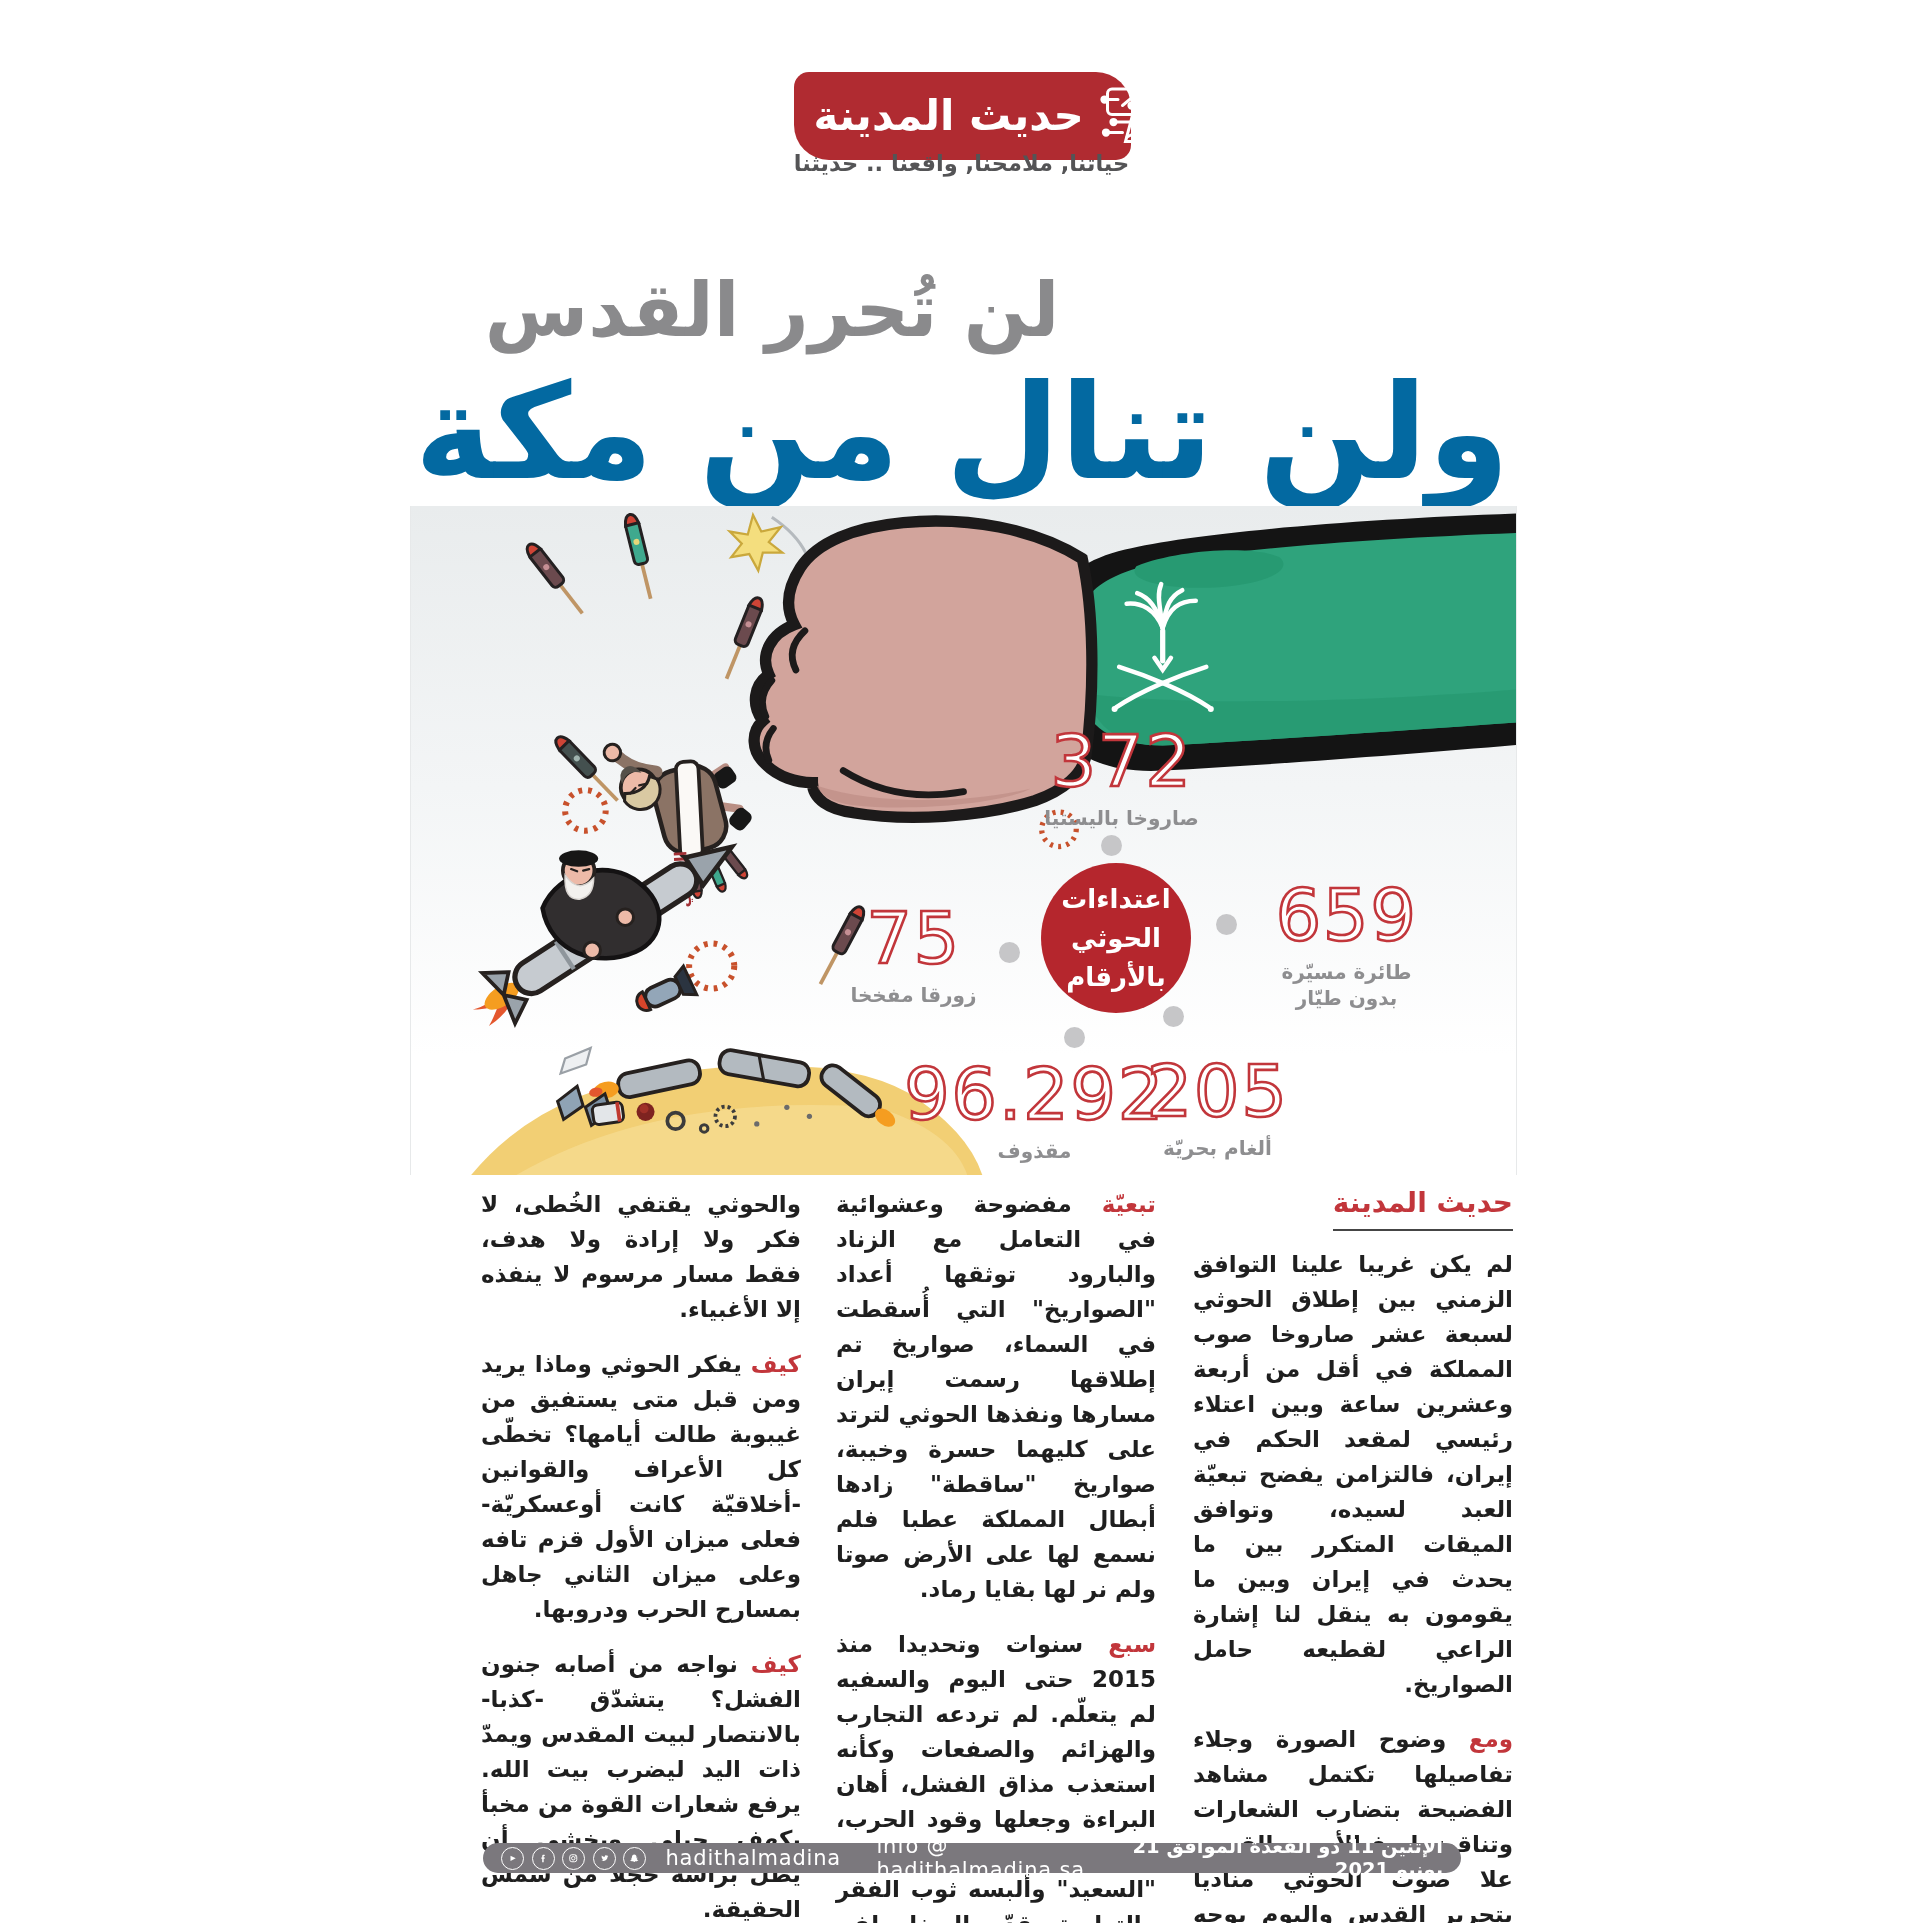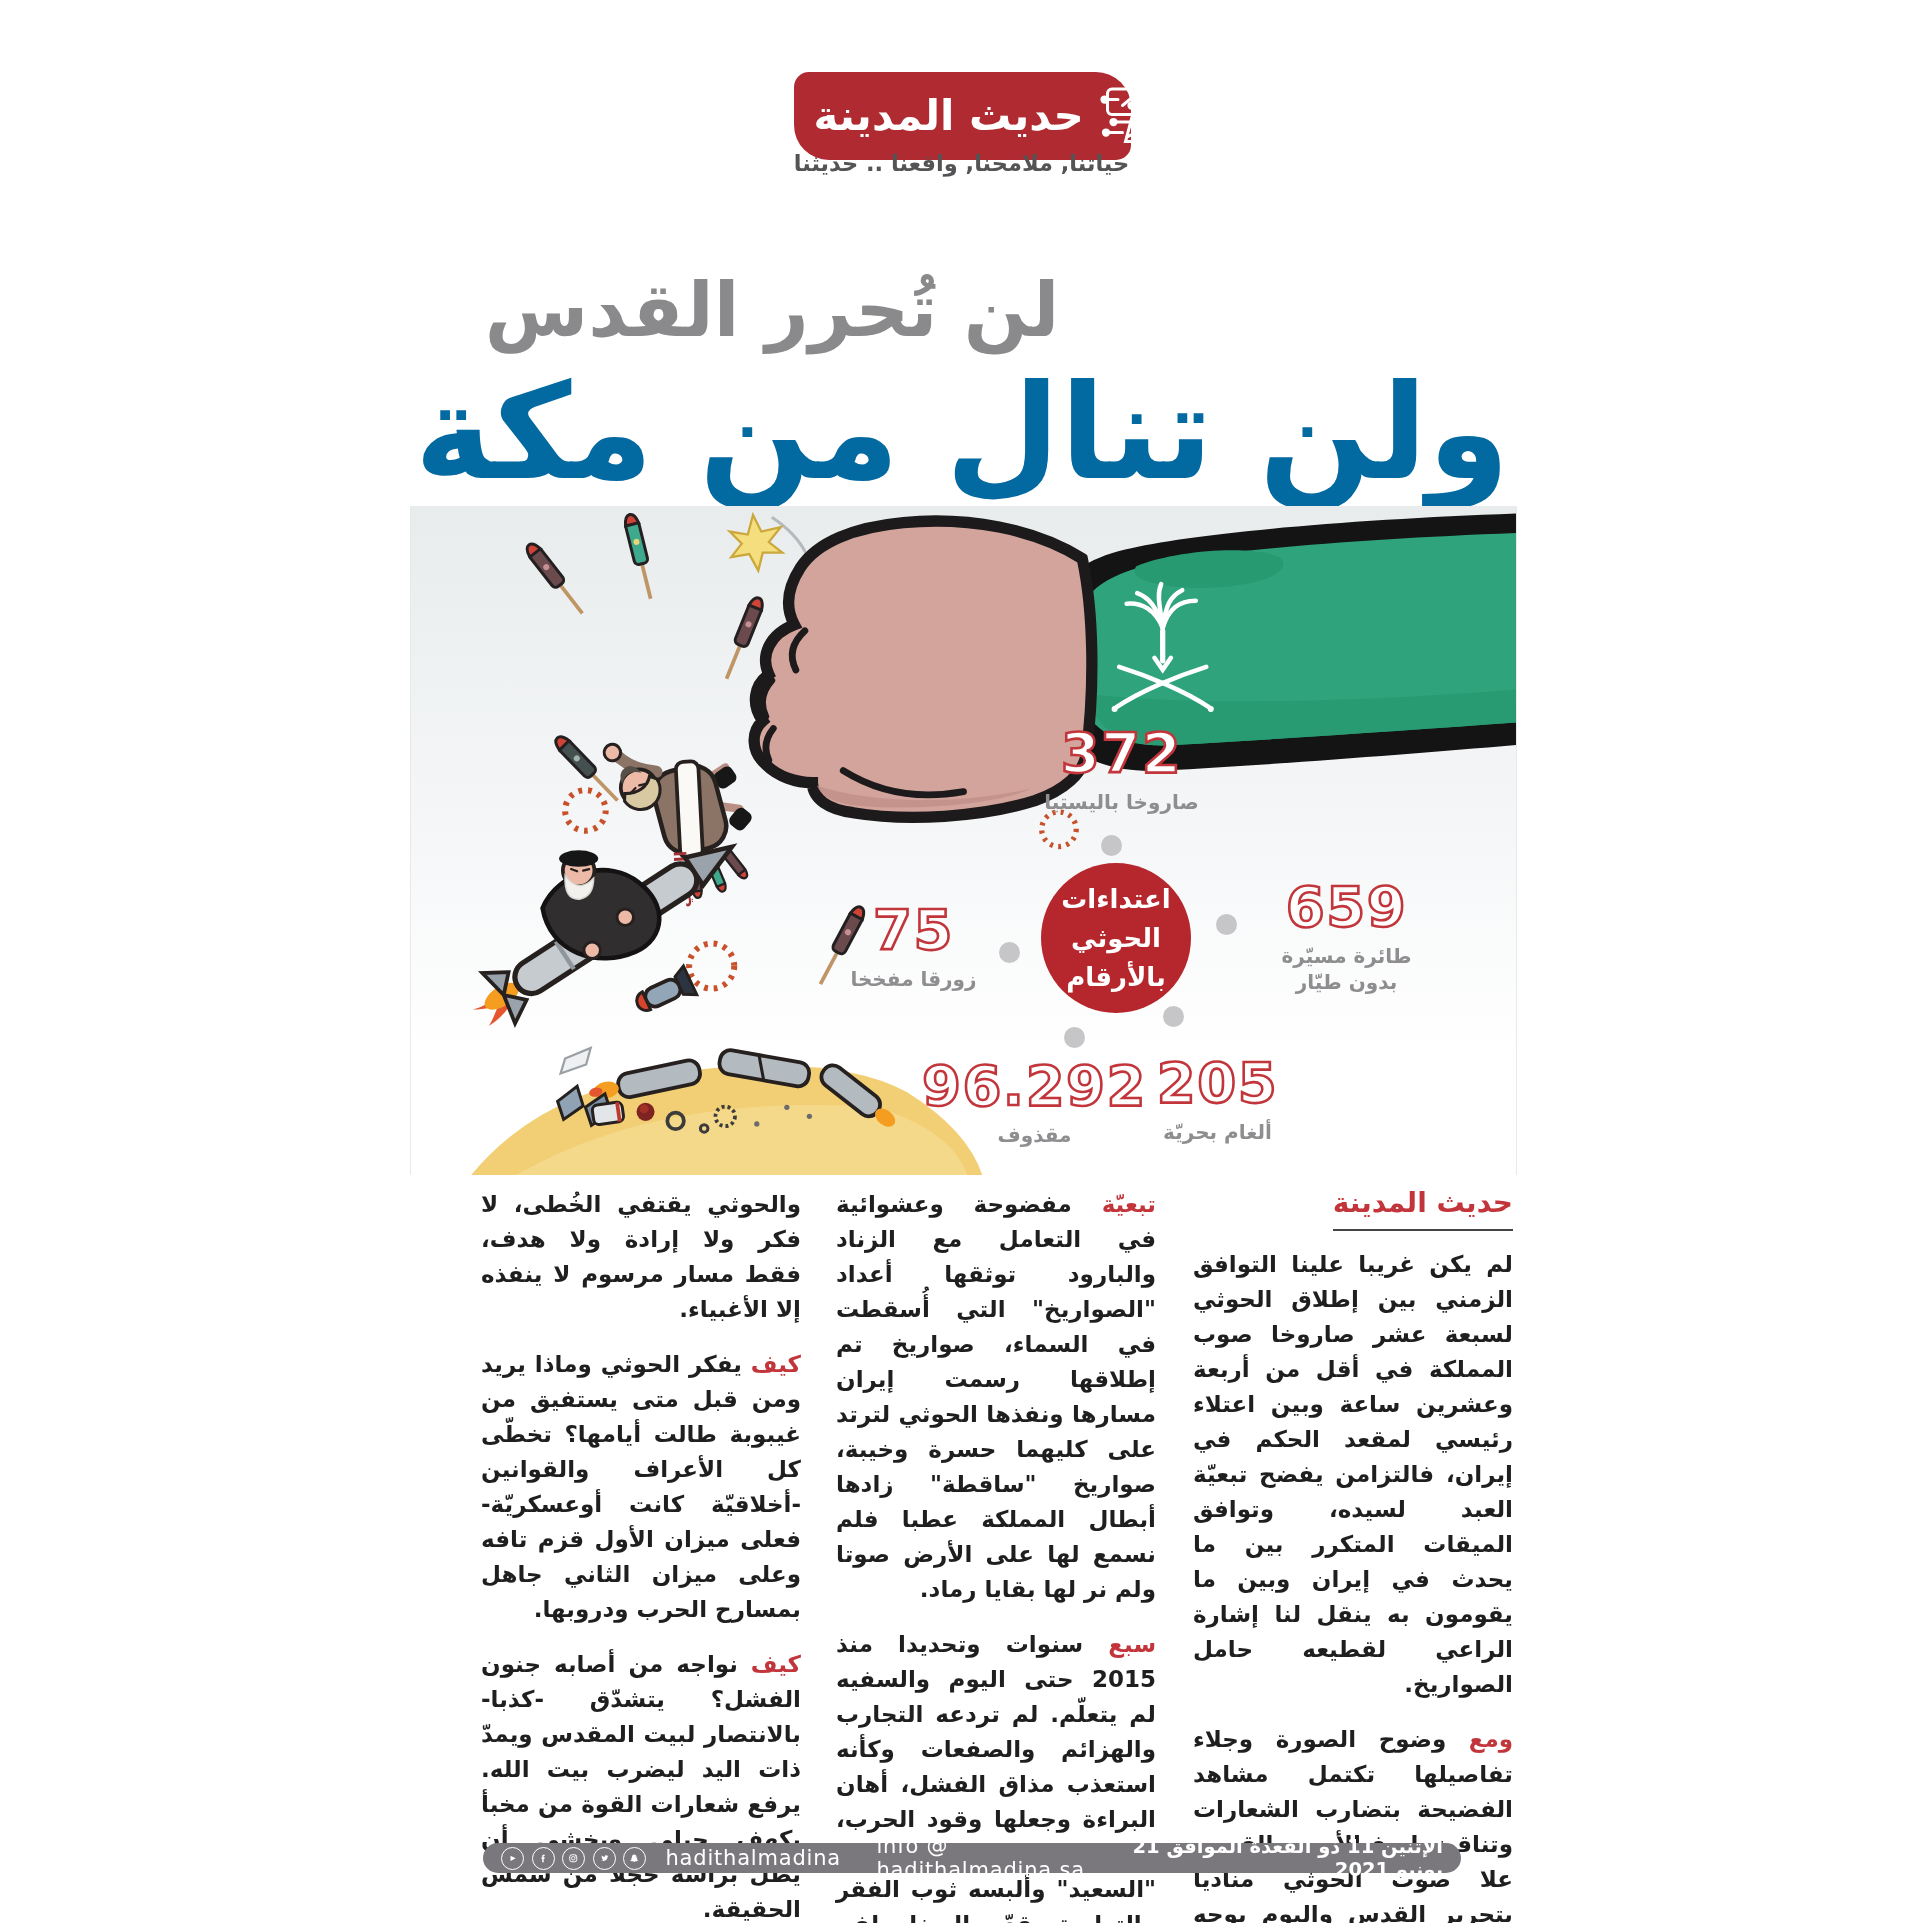--- a/index.html
+++ b/index.html
@@ -22,21 +22,21 @@
   .main-headline{left:0;top:359px;width:1924px;text-align:center;color:#0369a1;
     font-size:132px;font-weight:700;line-height:1.12;}
 
   
   .panel{left:410px;top:506px;width:1105px;height:669px;
     background:linear-gradient(180deg,#e9eced 0%,#f3f5f6 42%,#ffffff 82%);
     border-left:0.8px solid #e7e9ea;border-right:0.8px solid #e7e9ea;}
   .panel svg.cartoon{position:absolute;left:0;top:0;}
 
   .stat{position:absolute;width:271px;text-align:center;}
-  .stat-value{font-size:56px;font-weight:700;line-height:1;color:#c2363b;letter-spacing:1.5px;}
+  .stat-value{font-size:72px;font-weight:400;line-height:1;color:#c2363b;letter-spacing:1.5px;}
   @supports (-webkit-text-stroke: 2px red){
     .stat-value{color:#ffffff;-webkit-text-stroke:2.6px #c2363b;}
   }
   .stat-label{margin-top:7.5px;font-size:20px;line-height:26px;font-weight:700;
     color:#8e8e90;white-space:pre-line;}
   .big-circle{position:absolute;left:630px;top:357px;width:150px;height:150px;border-radius:50%;
     background:#b5262d;display:flex;align-items:center;justify-content:center;}
   .circle-text{color:#ffffff;font-size:26px;line-height:39px;font-weight:700;text-align:center;
     white-space:pre-line;}
   .dot{position:absolute;width:21px;height:21px;border-radius:50%;background:#c6c6c8;}

